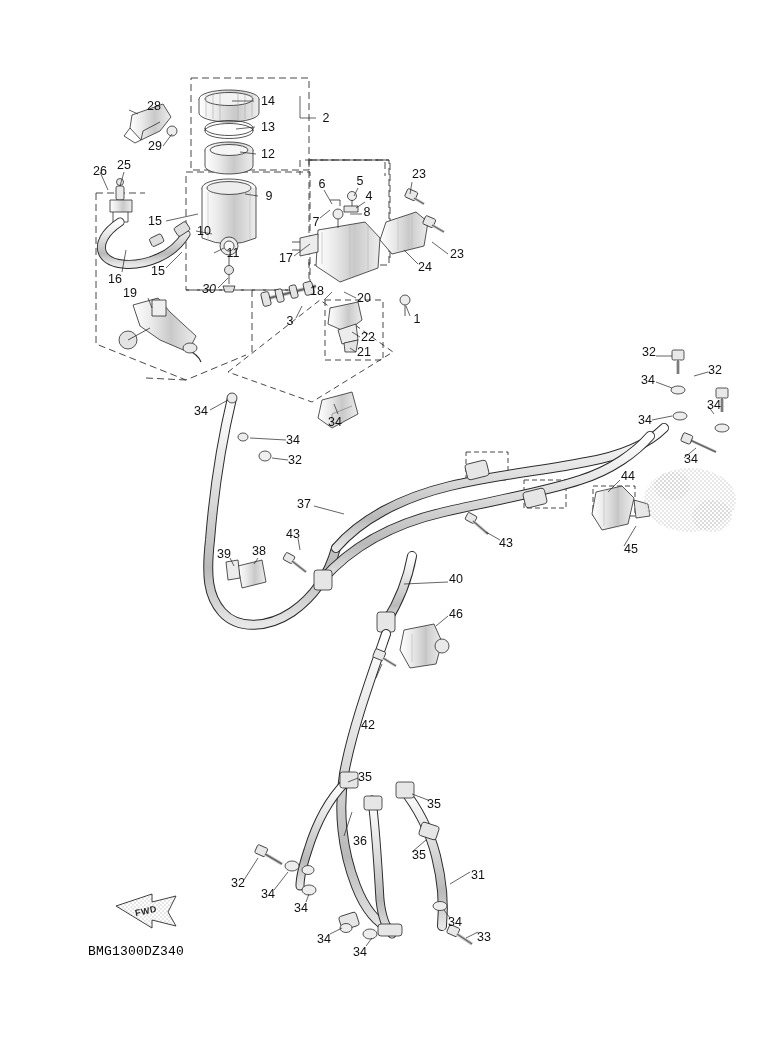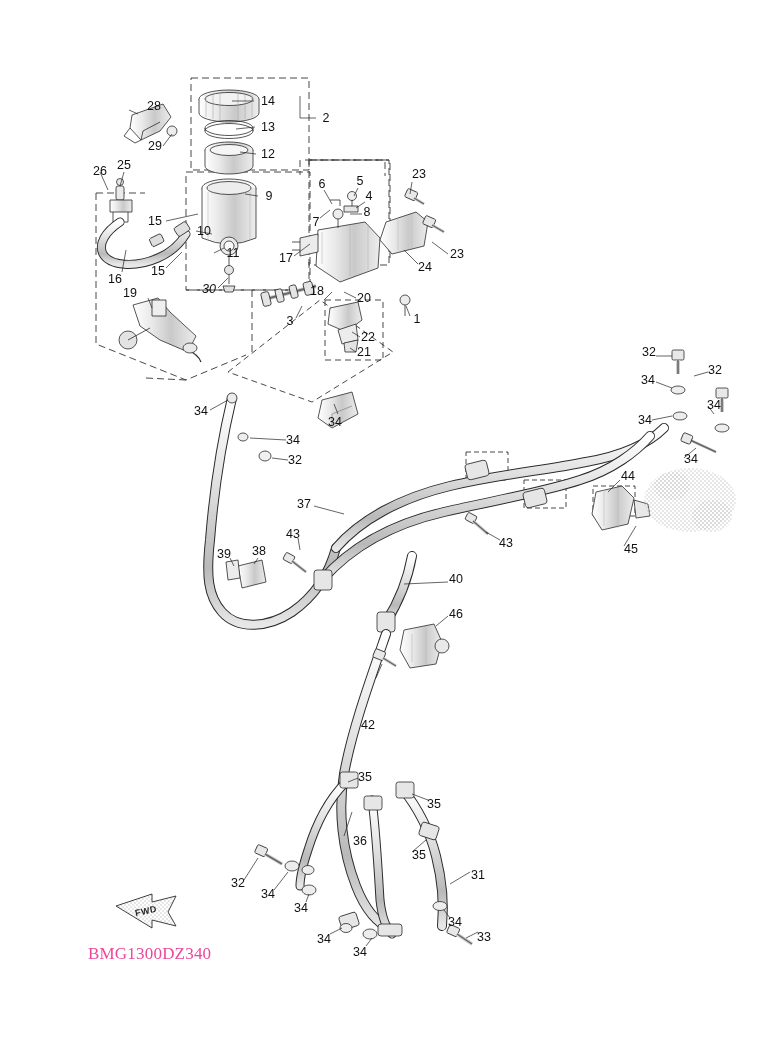--- a/index.html
+++ b/index.html
@@ -28,24 +28,24 @@
     position: absolute;
     font-family: "Liberation Sans", sans-serif;
     font-size: 12.5px;
     color: #111111;
     line-height: 1;
     white-space: nowrap;
     transform: translate(-50%, -50%);
   }
   .partcode {
     position: absolute;
-    font-family: Liberation Serif, serif;
-    font-size: 17px;
+    font-family: Liberation Mono, monospace;
+    font-size: 13px;
     letter-spacing: 0.2px;
-    color: #ec4899;
+    color: #000000;
     white-space: nowrap;
   }
   .fwd-label {
     position: absolute;
     font-family: "Liberation Sans", sans-serif;
     font-size: 9px;
     font-weight: bold;
     color: #222222;
     transform: translate(-50%, -50%) rotate(-12deg);
     letter-spacing: 0.5px;

